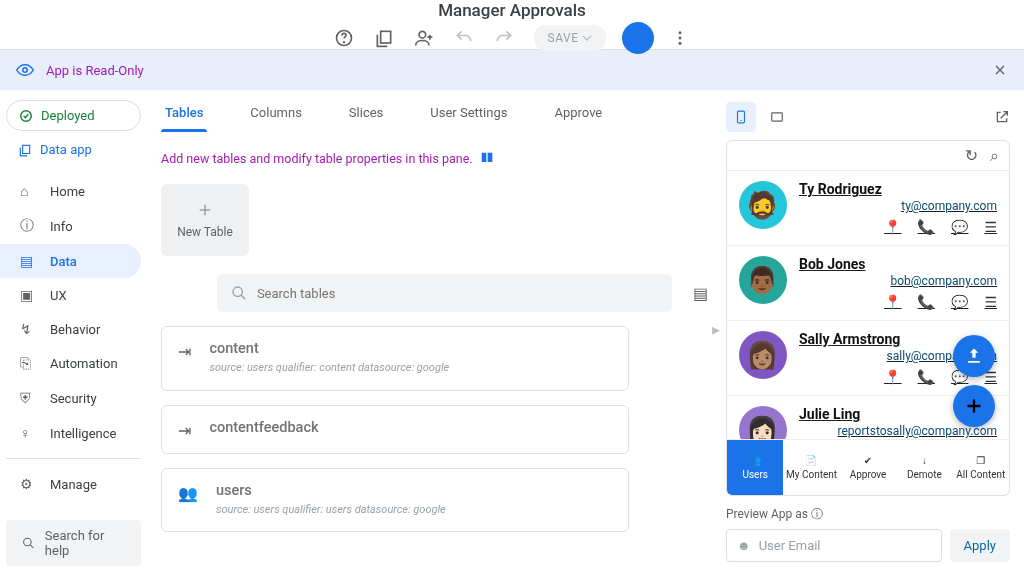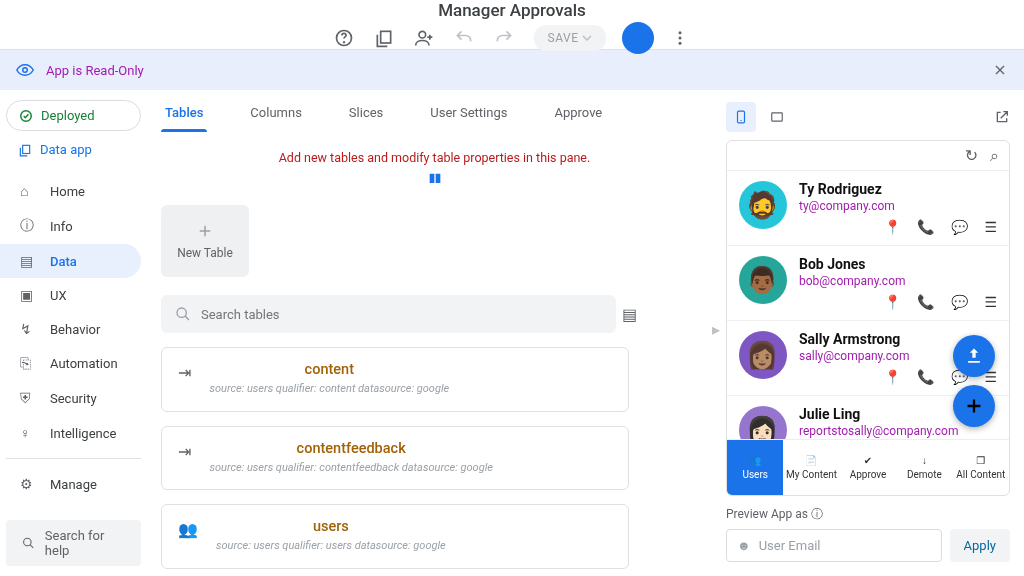--- a/index.html
+++ b/index.html
@@ -23,45 +23,45 @@
 .nav-item.active { background:#e8f0fe; color:#1a73e8; font-weight:500; }
 .nav-item .nicon { width:16px; color:#5f6368; font-size:14px; }
 .nav-item.active .nicon { color:#1a73e8; }
 .nav-divider { height:1px; background:#e0e0e0; margin:8px 0; }
 .search-help { margin-top:auto; background:#f1f3f4; border-radius:4px; padding:8px 16px; font-size:13px; color:#5f6368; display:flex; align-items:center; gap:10px; }
 .content { flex:1; padding:0 0 0 10px; position:relative; }
 .tabs { display:flex; gap:39px; padding:0 0 0 4px; border-bottom:0; height:44px; align-items:center; }
 .tab { font-size:13px; color:#5f6368; padding:12px 4px; cursor:pointer; position:relative; }
 .tab.active { color:#1a73e8; font-weight:500; }
 .tab.active::after { content:''; position:absolute; bottom:0; left:0; right:0; height:3px; background:#1a73e8; border-radius:3px 3px 0 0; }
-.pane-desc { font-size:12.5px; color:#b91c1c; padding:16px 4px 18px; display:flex; align-items:center; gap:6px;flex-direction:column; }
+.pane-desc { font-size:12.5px; color:#a21caf; padding:16px 4px 18px; display:flex; align-items:center; gap:6px; }
 .pane-desc .book { color:#1a73e8; }
 .new-table { width:88px; height:72px; background:#eef0f1; border-radius:6px; display:flex; flex-direction:column; align-items:center; justify-content:center; gap:6px; color:#5f6368; font-size:12px; cursor:pointer; margin-left:4px; }
-.search-tables-row { display:flex; align-items:center; gap:6px; margin:18px 4px 0 4px; }
+.search-tables-row { display:flex; align-items:center; gap:21px; margin:18px 4px 0 4px;justify-content:flex-end; }
 .search-tables { flex:1; max-width:455px; background:#f1f3f4; border:none; border-radius:6px; padding:11px 14px; font-size:13px; color:#5f6368; display:flex; align-items:center; gap:10px; }
 .search-tables input { border:none; background:none; outline:none; flex:1; font-size:13px; }
 .table-card { max-width:468px; border:1px solid #e0e0e0; border-radius:6px; padding:13px 16px; margin:14px 4px 0 4px; display:flex; gap:18px; align-items:flex-start; cursor:pointer; }
 .table-card .ticon { color:#5f6368; font-size:16px; margin-top:2px; }
-.table-card .tname { font-size:14.5px; font-weight:500; color:#a16207;text-align:center; }
+.table-card .tname { font-size:14.5px; font-weight:500; color:#737373; }
 .table-card .tmeta { font-size:11px; color:#9aa0a6; margin-top:3px; line-height:1.5;font-style:italic; }
 .expand-handle { position:absolute; right:-8px; top:230px; color:#bdc1c6; cursor:pointer; }
 .preview { width:312px; padding:10px 14px 14px; display:flex; flex-direction:column; }
 .preview-top { display:flex; align-items:center; gap:10px; padding:2px 0 8px; }
 .dev-toggle { display:flex; gap:6px; }
 .dev-toggle .dbtn { width:30px; height:30px; border-radius:4px; display:flex; align-items:center; justify-content:center; cursor:pointer; color:#5f6368; }
 .dev-toggle .dbtn.active { background:#e8f0fe; color:#1a73e8; }
 .preview-top .open-ext { margin-left:auto; color:#5f6368; cursor:pointer; }
 .phone { flex:1; border:1px solid #e0e0e0; border-radius:6px; overflow:hidden; display:flex; flex-direction:column; background:#fff; position:relative; }
 .phone-header { height:30px; display:flex; align-items:center; justify-content:flex-end; padding:0 10px; gap:12px; color:#5f6368; border-bottom:1px solid #eee; }
 .user-list { flex:1; overflow:hidden; }
 .user-row { display:flex; padding:10px 12px; gap:12px; border-bottom:1px solid #f0f0f0; }
 .uavatar { width:48px; height:48px; border-radius:50%; flex-shrink:0; display:flex; align-items:center; justify-content:center; font-size:26px; }
-.uinfo { flex:1; }
+.uinfo { flex:1;text-decoration:underline; }
 .uname { font-weight:700; font-size:14px; color:#111; }
-.uemail { font-size:12px; color:#a21caf; margin-top:2px; }
+.uemail { font-size:12px; color:#0c4a6e; margin-top:2px;text-align:right; }
 .uactions { display:flex; justify-content:flex-end; gap:16px; margin-top:6px; color:#333; font-size:14px; }
 .fab { position:absolute; right:14px; width:42px; height:42px; border-radius:50%; display:flex; align-items:center; justify-content:center; color:#fff; cursor:pointer; box-shadow:0 2px 6px rgba(0,0,0,0.3); }
 .fab.upload { bottom:118px; background:#1a73e8; }
 .fab.add { bottom:68px; background:#1a73e8; color:#000; }
 .bottom-nav { height:56px; display:flex; border-top:1px solid #eee; }
 .bnav-item { flex:1; display:flex; flex-direction:column; align-items:center; justify-content:center; gap:3px; font-size:10px; color:#333; cursor:pointer; }
 .bnav-item.active { background:#1a73e8; color:#fff; }
 .preview-bottom { padding-top:10px; font-size:12px; color:#5f6368; }
 .preview-input-row { display:flex; gap:8px; margin-top:6px; }
 .preview-input { flex:1; border:1px solid #dadce0; border-radius:4px; padding:8px 10px; display:flex; align-items:center; gap:8px; color:#9aa0a6; font-size:13px; }
@@ -238,21 +238,20 @@
       <span class="ticon">⇥</span>
       <div>
         <div class="tname">content</div>
         <div class="tmeta">source: users   qualifier: content   datasource: google</div>
       </div>
     </div>
     <div class="table-card">
       <span class="ticon">⇥</span>
       <div>
         <div class="tname">contentfeedback</div>
-        <div class="tmeta">source: users   qualifier: contentfeedback   datasource: google</div>
       </div>
     </div>
     <div class="table-card">
       <span class="ticon">👥</span>
       <div>
         <div class="tname">users</div>
         <div class="tmeta">source: users   qualifier: users   datasource: google</div>
       </div>
     </div>
     <div class="expand-handle">▸</div>

